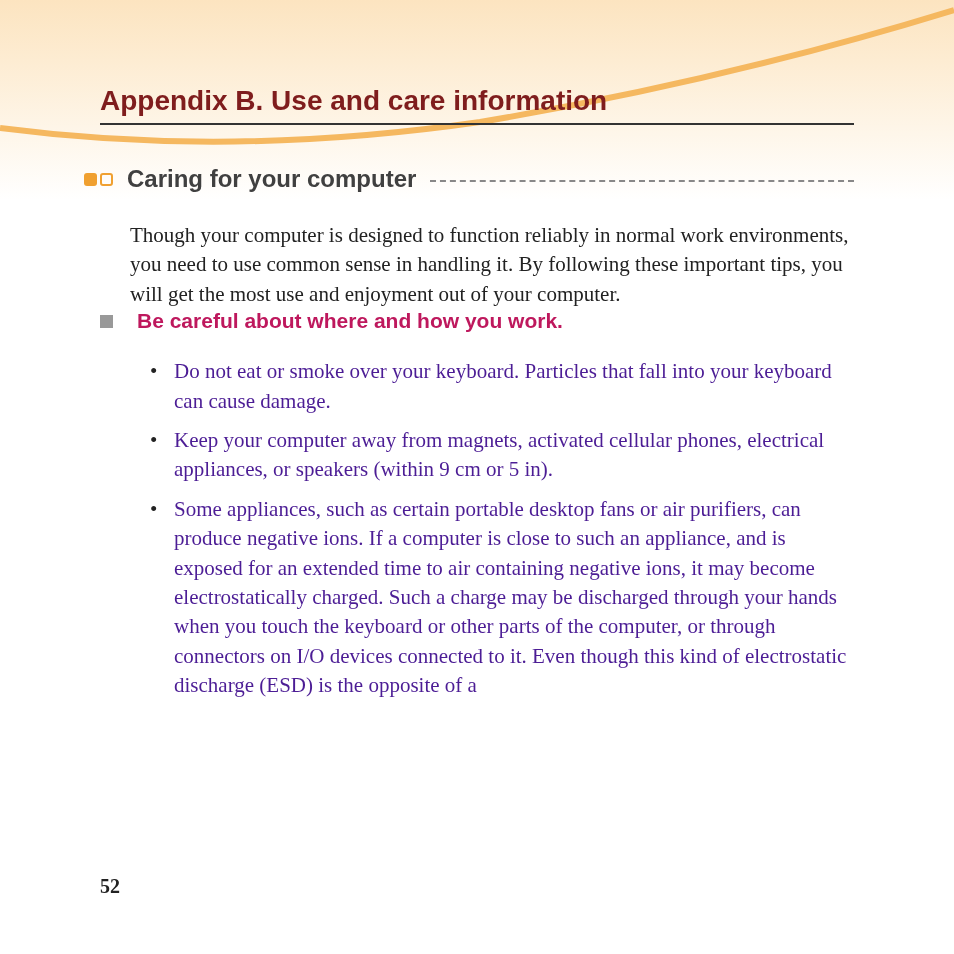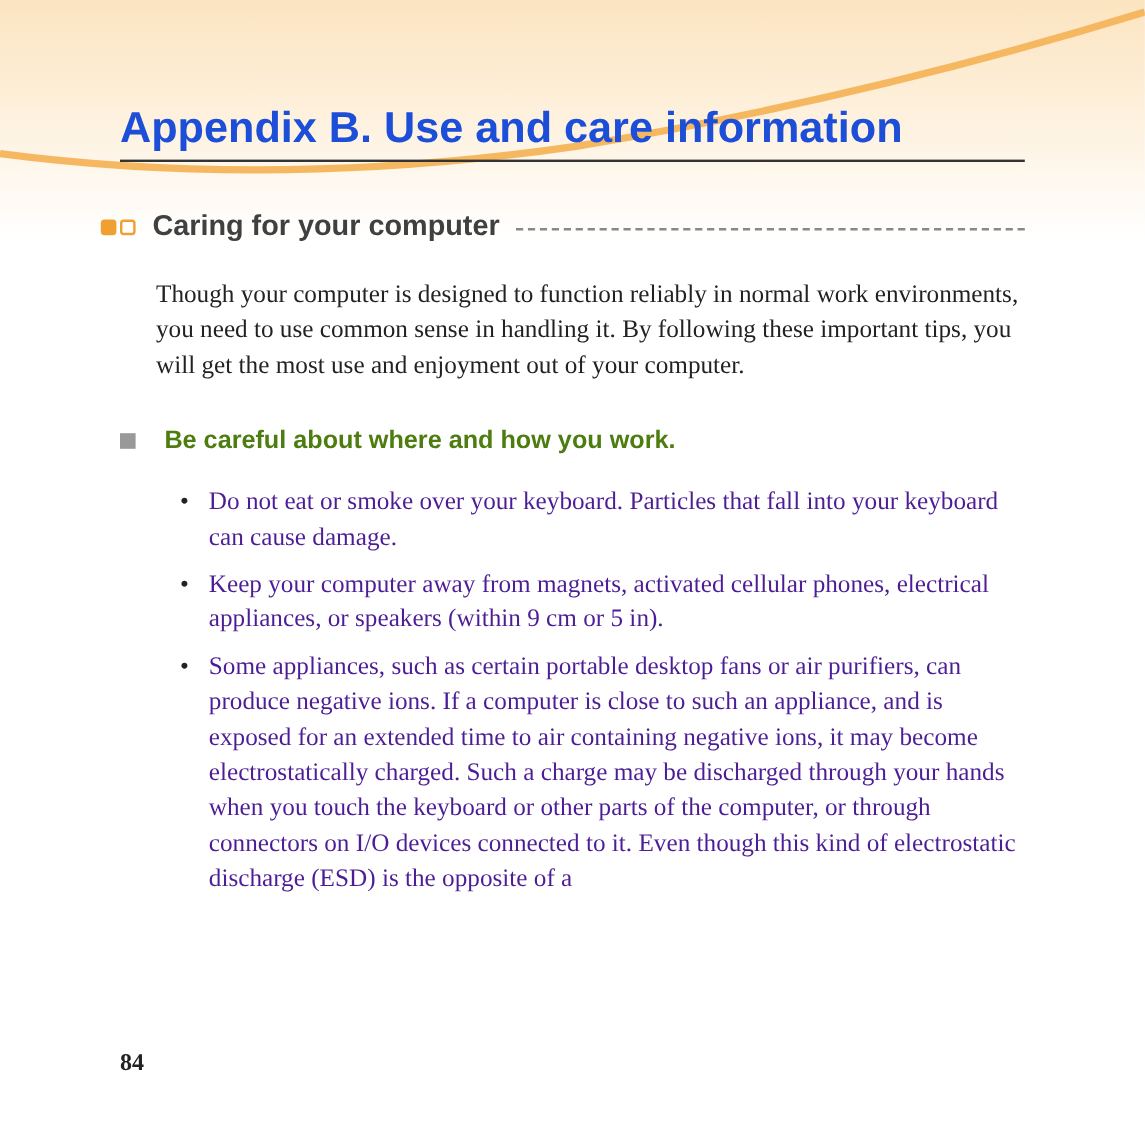--- a/index.html
+++ b/index.html
@@ -32,23 +32,23 @@
       height: 160px;
       z-index: 1;
     }
     .content {
       position: relative;
       z-index: 2;
       padding: 85px 100px 0 100px;
     }
     .main-title {
       font-family: Arial, Helvetica, sans-serif;
-      font-size: 36px;
+      font-size: 28px;
       font-weight: bold;
-      color: #1d4ed8;
+      color: #7f1d1d;
       border-bottom: 2px solid #333333;
       padding-bottom: 6px;
       margin-bottom: 40px;
     }
     .section-heading {
       display: flex;
       align-items: center;
       margin-left: -16px;
       margin-bottom: 28px;
     }
@@ -80,40 +80,39 @@
       margin-left: 14px;
       border-top: 2px dashed #888888;
       height: 1px;
       margin-top: 4px;
     }
     .intro-text {
       font-size: 21px;
       line-height: 1.4;
       color: #222222;
       margin-left: 30px;
-      margin-bottom: 36px;
       font-family: 'Palatino Linotype', 'Book Antiqua', Palatino, Georgia, serif;
     }
     .subsection {
       display: flex;
       align-items: center;
       margin-bottom: 24px;
     }
     .grey-bullet {
       width: 13px;
       height: 13px;
       background: #999999;
       margin-right: 24px;
       flex-shrink: 0;
     }
     .subsection-title {
       font-family: Arial, Helvetica, sans-serif;
       font-size: 21px;
       font-weight: bold;
-      color: #4d7c0f;
+      color: #be185d;
     }
     .bullet-list {
       margin-left: 50px;
       list-style: none;
     }
     .bullet-list li {
       position: relative;
       font-size: 21px;
       line-height: 1.4;
       color: #4c1d95;
@@ -169,13 +168,13 @@
     <div class="subsection-title">Be careful about where and how you work.</div>
   </div>
 
   <ul class="bullet-list">
     <li>Do not eat or smoke over your keyboard. Particles that fall into your keyboard can cause damage.</li>
     <li>Keep your computer away from magnets, activated cellular phones, electrical appliances, or speakers (within 9 cm or 5 in).</li>
     <li>Some appliances, such as certain portable desktop fans or air purifiers, can produce negative ions. If a computer is close to such an appliance, and is exposed for an extended time to air containing negative ions, it may become electrostatically charged. Such a charge may be discharged through your hands when you touch the keyboard or other parts of the computer, or through connectors on I/O devices connected to it. Even though this kind of electrostatic discharge (ESD) is the opposite of a</li>
   </ul>
 </div>
 
-<div class="page-number">84</div>
+<div class="page-number">52</div>
 
 </body></html>

